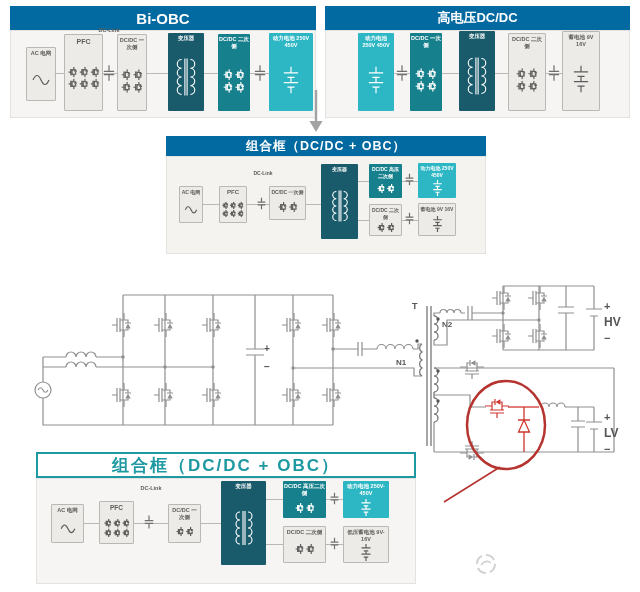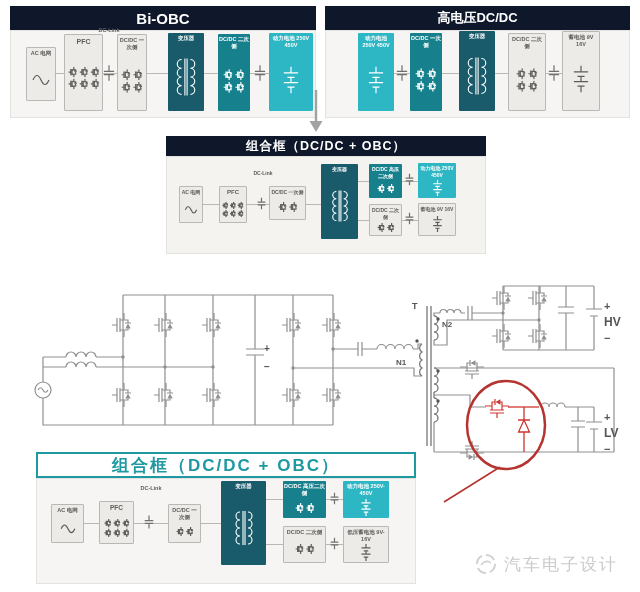--- a/index.html
+++ b/index.html
@@ -1,19 +1,19 @@
 <!DOCTYPE html>
 <html><head>
 <meta charset="utf-8">
 <style>
   html,body{margin:0;padding:0;background:#fff;}
   #page{position:relative;width:640px;height:592px;background:#fff;overflow:hidden;
         font-family:"Liberation Sans","DejaVu Sans",sans-serif;}
   .hdr{position:absolute;display:flex;align-items:center;justify-content:center;
-       background:#0f172a;color:#fff;font-weight:bold;box-sizing:border-box;}
+       background:#0369a1;color:#fff;font-weight:bold;box-sizing:border-box;}
   .blockbody{position:absolute;background:#f6f5f3;border:1px solid #e3e2de;box-sizing:border-box;}
   .bx{position:absolute;display:flex;flex-direction:column;align-items:center;
       box-sizing:border-box;border-radius:1px;z-index:2;}
   .bx .lbl{font-size:5.5px;line-height:1.3;text-align:center;padding:2px 1px 0;font-weight:bold;}
   .bx .ic{margin:auto;}
   .light{background:#ecebe8;border:1px solid #b9b8b4;color:#5d5d5b;}
   .dark{background:#1a5b6b;color:#fff;}
   .teal{background:#17808d;color:#fff;}
   .cyan{background:#2db6c4;color:#fff;}
   .wire{position:absolute;background:#b9b8b4;height:1px;z-index:1;}
@@ -405,16 +405,15 @@
     <ellipse cx="506" cy="425" rx="39" ry="44" fill="none" stroke="#b5342f" stroke-width="2.5"></ellipse>
     <path d="M500 467 L444 502" stroke="#b5342f" stroke-width="1.6" fill="none"></path>
   </svg>
 
 
   <div id="watermark">
     <svg width="24" height="24" viewBox="0 0 24 24">
       <circle cx="12" cy="12" r="9" fill="none" stroke="#d2d2d0" stroke-width="2" stroke-dasharray="10 4"></circle>
       <path d="M7 13 q5 -6 10 -2" fill="none" stroke="#d2d2d0" stroke-width="1.6"></path>
     </svg>
-    <span class="wmtext">汽车电子设计</span>
   </div>
 
 </div>
 
 </body></html>

